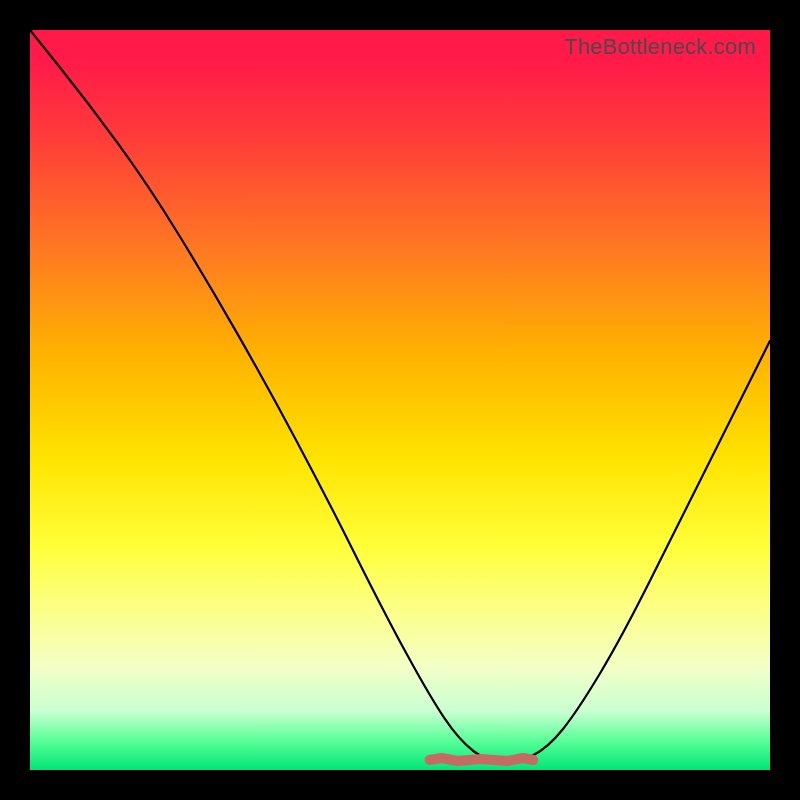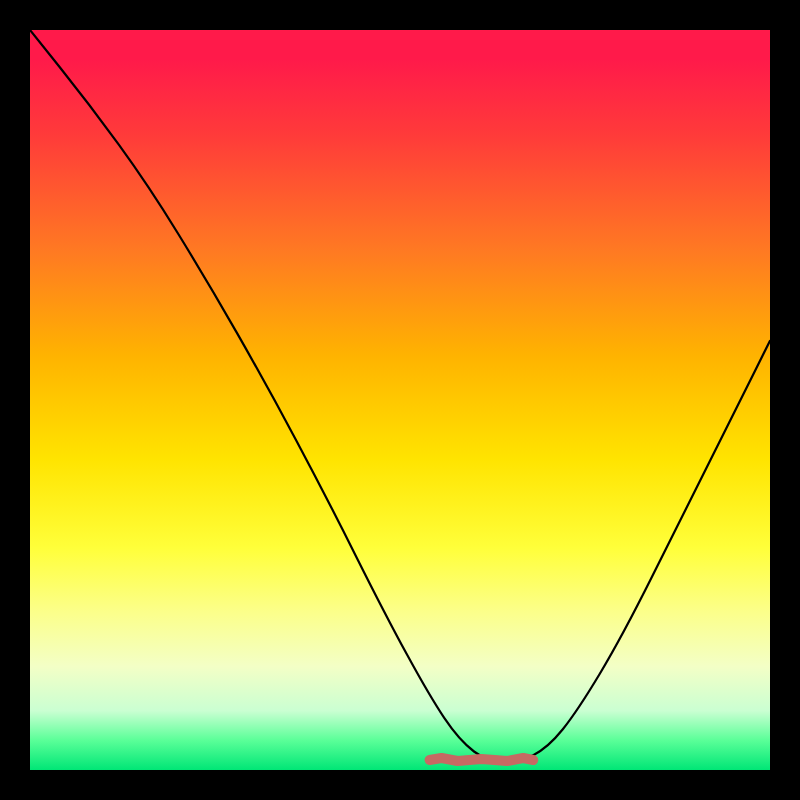--- a/index.html
+++ b/index.html
@@ -70,20 +70,21 @@
     stroke-linecap: round;
     stroke-linejoin: round;
   }
 </style>
 </head>
 <body>
 
 <div class="frame">
   <div class="plot">
 
+    <div class="watermark">TheBottleneck.com</div>
 
     <svg class="curves" viewBox="0 0 740 740" preserveAspectRatio="none">
       <path id="curve-path" class="curve-main" d="M 0 0 Q 0 0 29.6 37 Q 59.2 74 88.80000000000001 114.69999999999999 Q 118.4 155.39999999999998 148 203.49999999999997 Q 177.6 251.59999999999997 207.2 303.4 Q 236.8 355.2 266.4 410.7 Q 296 466.2 325.6 525.4 Q 355.2 584.6 377.4 625.3 Q 399.6 666 414.4 688.2 Q 429.2 710.4 444 721.5 Q 458.8 732.6 473.6 732.6 Q 488.40000000000003 732.6 503.20000000000005 725.2 Q 518 717.8 532.8 699.3 Q 547.6 680.8 569.8 643.8 Q 592 606.8 621.6 547.5999999999999 Q 651.2 488.4 680.8 429.2 Q 710.4 370 725.2 340.4 T 740 310.8"></path>
       <path id="band-path" class="band" d="M 399.6 730
               L 411.6 728
               L 427.6 731
               L 451.40000000000003 729
               L 477.20000000000005 731
               L 493.20000000000005 728
               L 503.20000000000005 730"></path>

